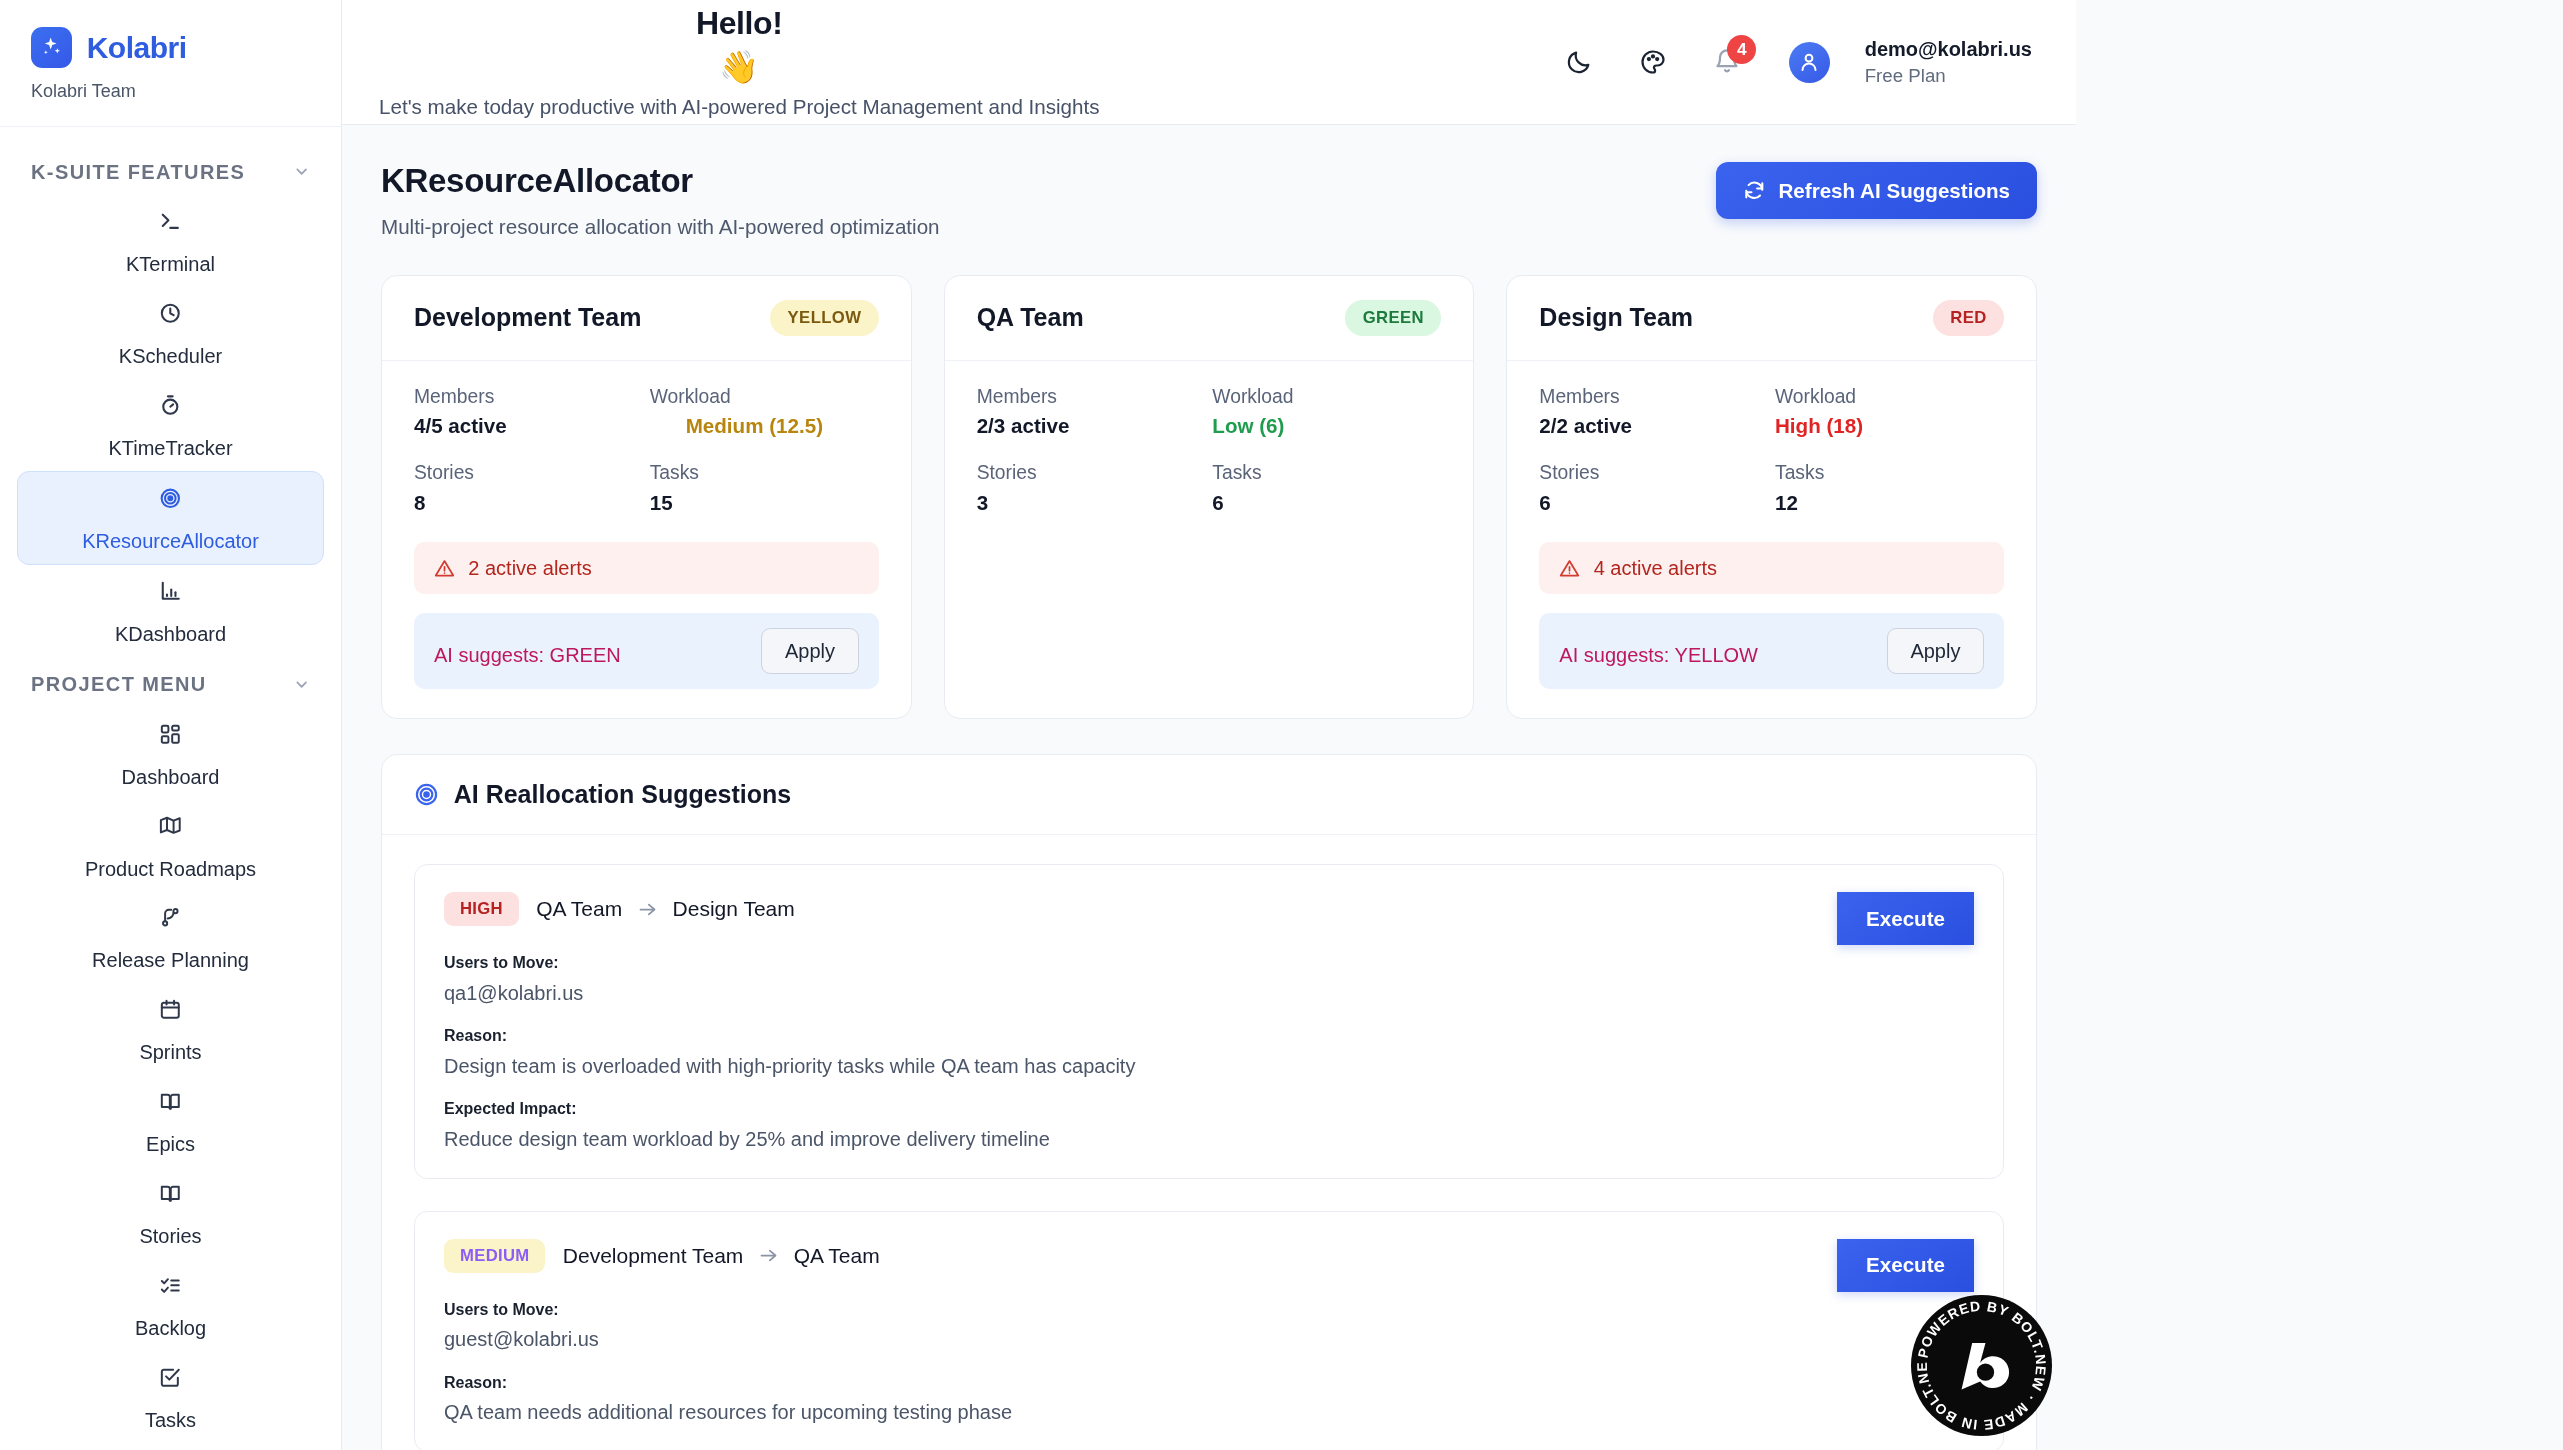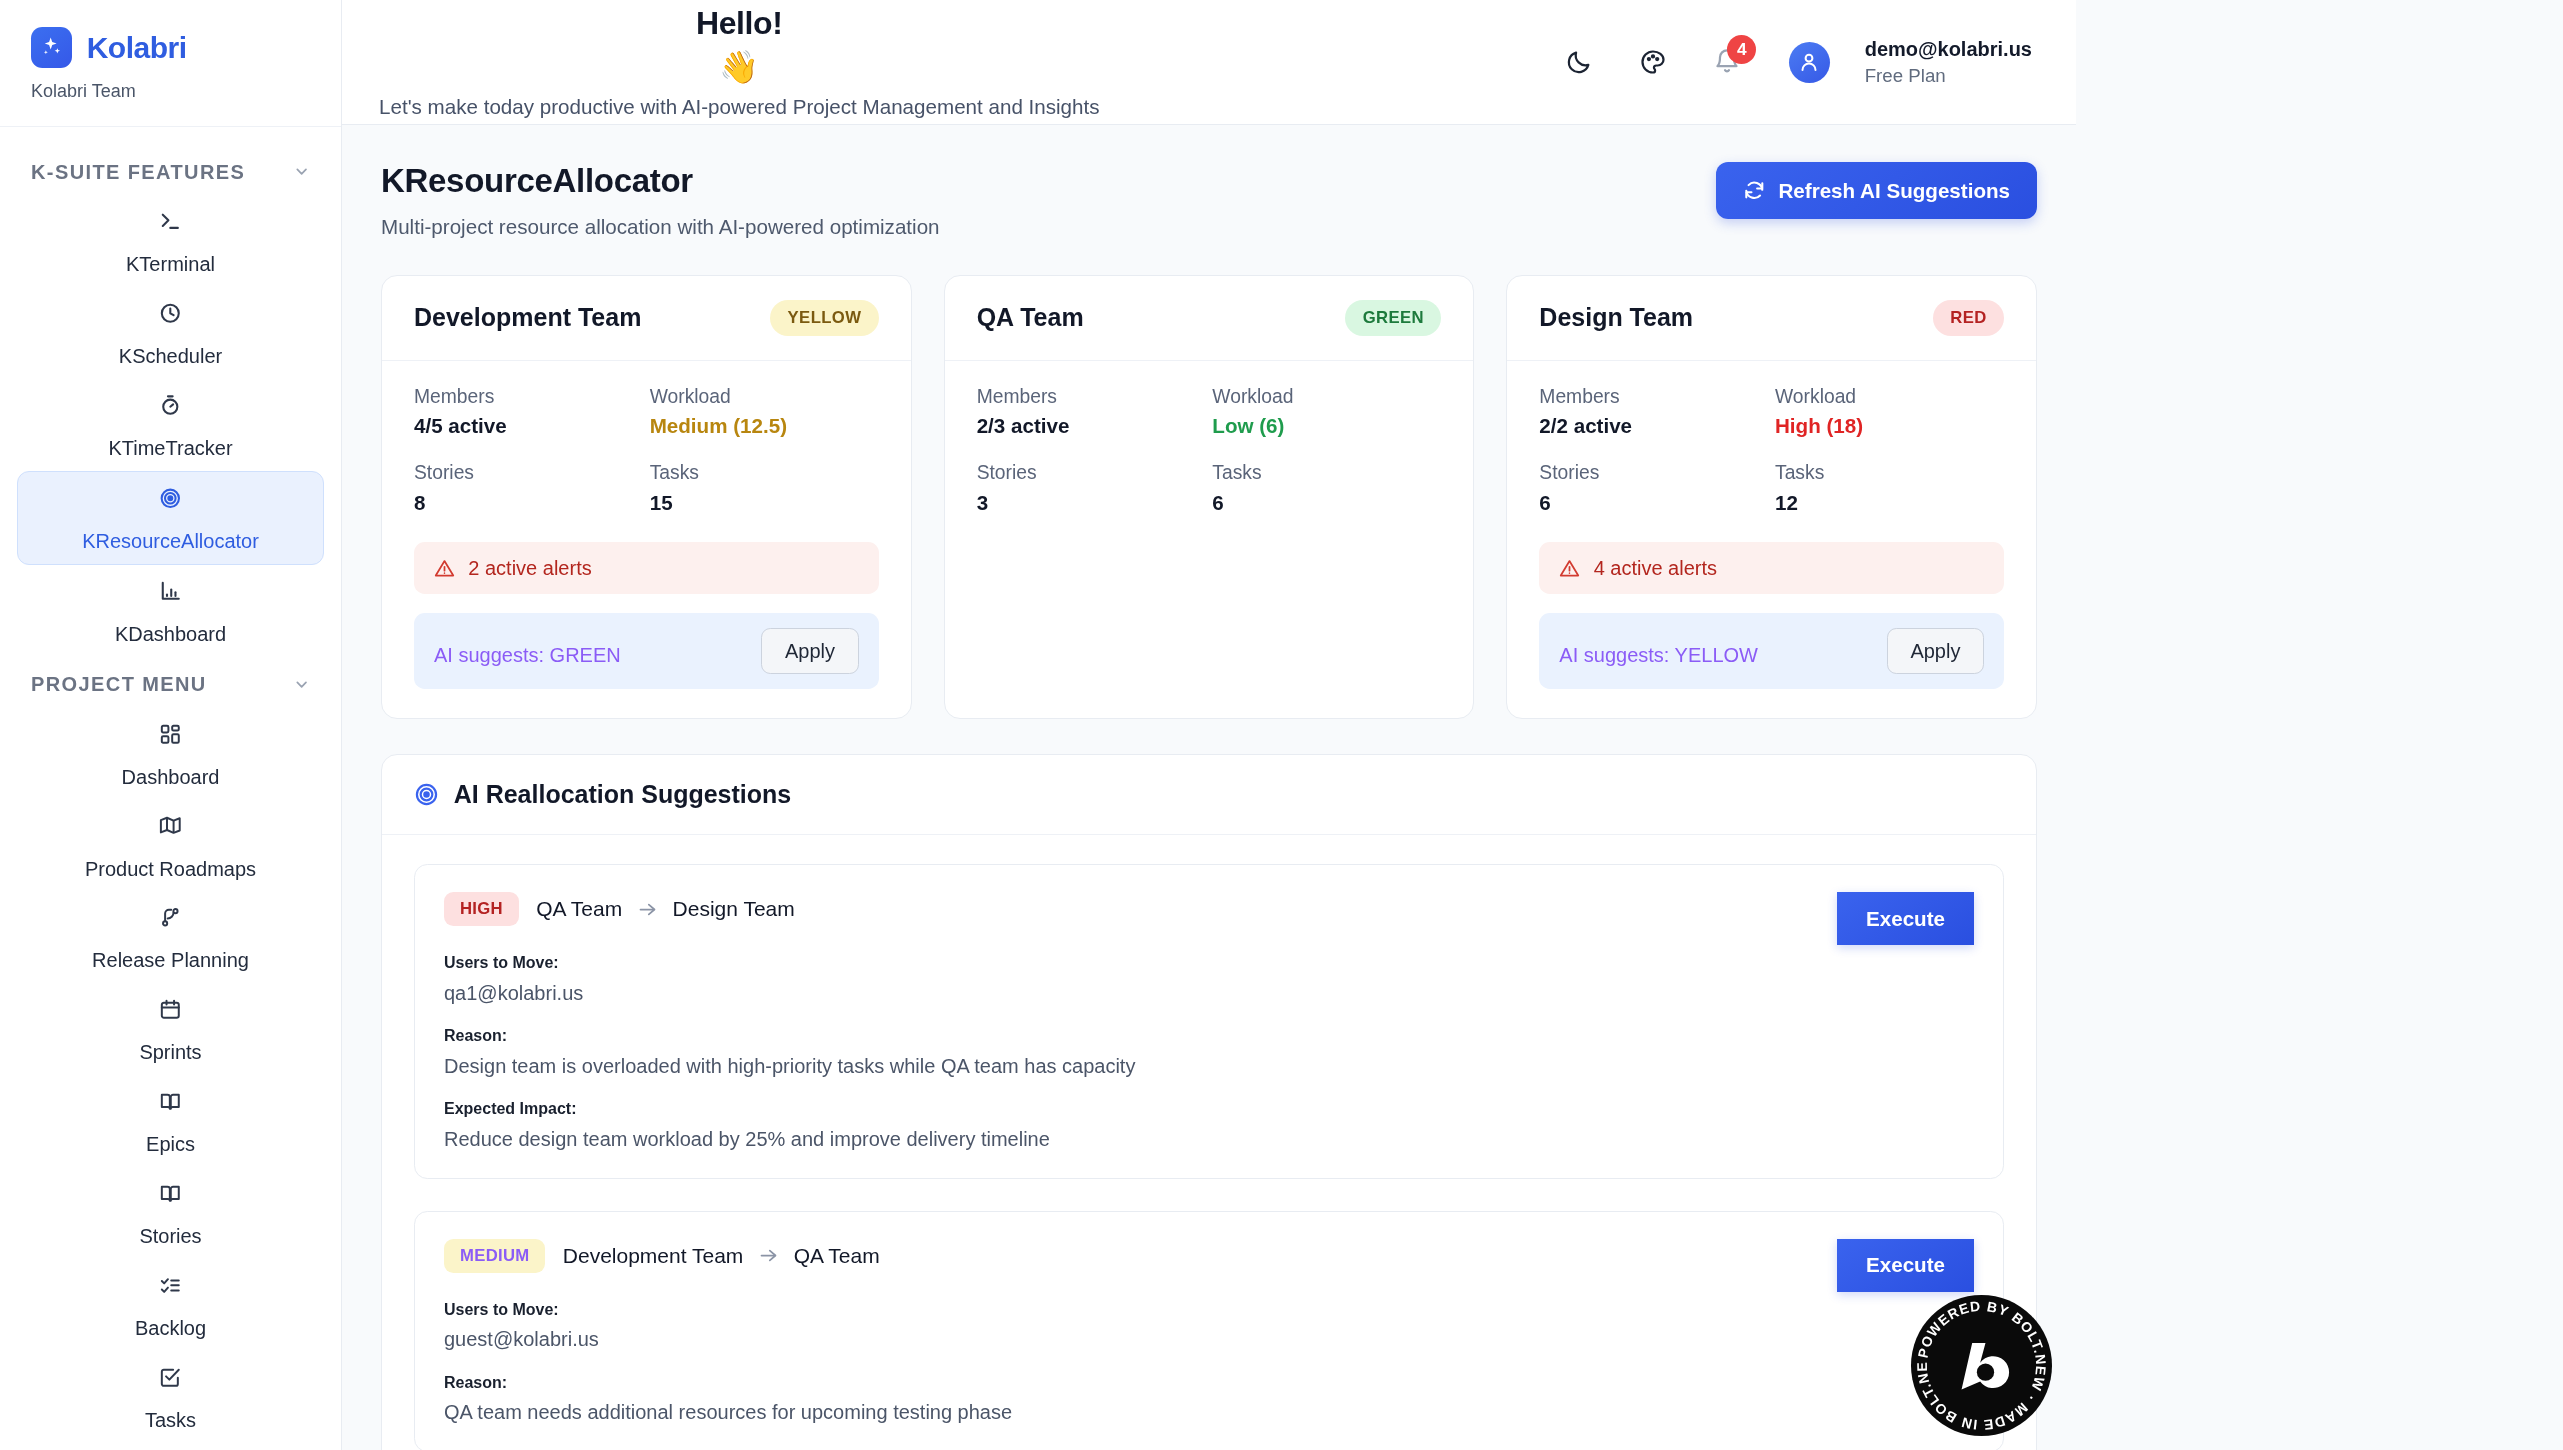--- a/index.html
+++ b/index.html
@@ -113,30 +113,30 @@
     border-radius: 665px; letter-spacing: 0.4px; }
   .pill.yellow { background: #fbf4c9; color: #7b5a10; }
   .pill.green  { background: #d9f7e1; color: #1d7a3c; }
   .pill.red    { background: #fde0e0; color: #b42222; }
   .card-body { padding: 25px 32px 29px 32px; min-height: 233px;
     display: flex; flex-direction: column; }
   .stat-grid { display: grid; grid-template-columns: 1fr 1fr;
     row-gap: 24px; column-gap: 6.7px; }
   .stat-label { font-size: 19.3px; color: #5a6479; }
   .stat-value { font-size: 20.6px; font-weight: bold; color: #121828; margin-top: 6.7px; }
-  .stat-value.medium { color: #b8860f; }
+  .stat-value.medium { color: #b8860f; margin-left: 36px; }
   .stat-value.low    { color: #1f9c4d; }
   .stat-value.high   { color: #e02424; }
   .alert-box { margin-top: 27px; background: #fdf0ee; border-radius: 10.7px;
     padding: 14.7px 20px; display: flex; align-items: center; gap: 13.3px; }
   .alert-text { font-size: 20px; color: #b3261e; }
   .suggest-box { margin-top: 18.7px; background: #eaf2fe; border-radius: 10.7px;
     padding: 14.7px 20px; display: flex; align-items: center;
     justify-content: space-between; gap: 13.3px; }
-  .suggest-text { font-size: 20px; color: #8b5cf6; margin-top: 8px; }
+  .suggest-text { font-size: 20px; color: #be185d; margin-top: 8px; }
   .btn-apply { background: #f4f6f9; border: 1.3px solid #ccd3de; border-radius: 9.3px;
     font-size: 20px; color: #1f2736; padding: 10.7px 22.6px; cursor: pointer; }
   .spacer-fill { flex: 1; }
 
   
   .panel { margin-top: 35px; background: #fff; border: 1.3px solid #e8ecf2;
     border-radius: 16px; overflow: hidden; }
   .panel-head { padding: 25px 32px; border-bottom: 1.3px solid #eef1f6;
     display: flex; align-items: center; gap: 14.7px; }
   .panel-title { font-size: 25px; font-weight: bold; color: #121828; }

